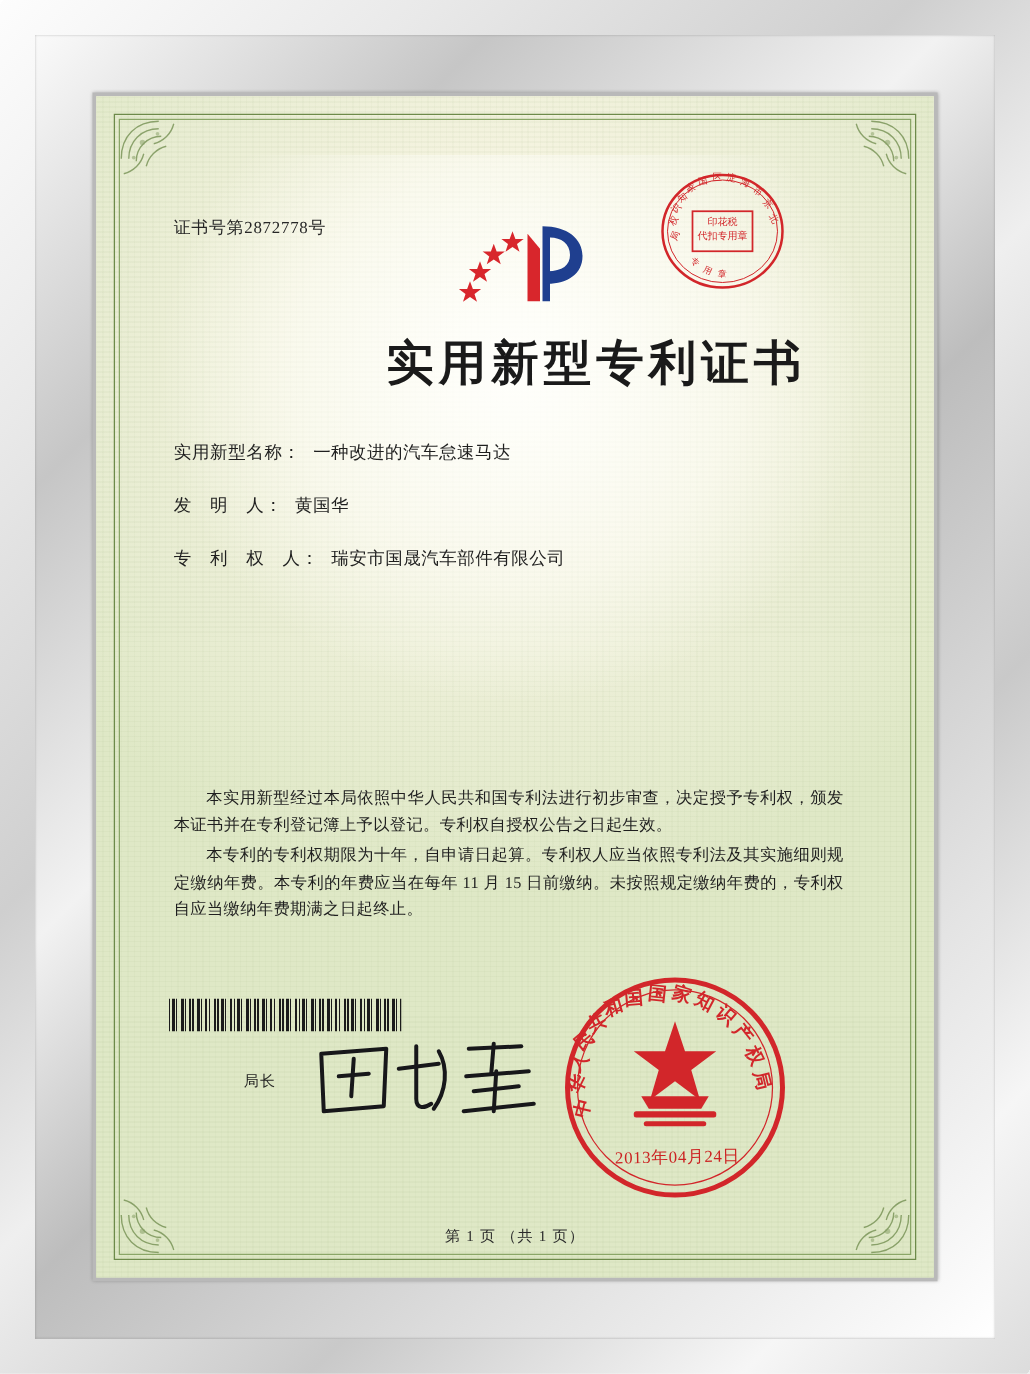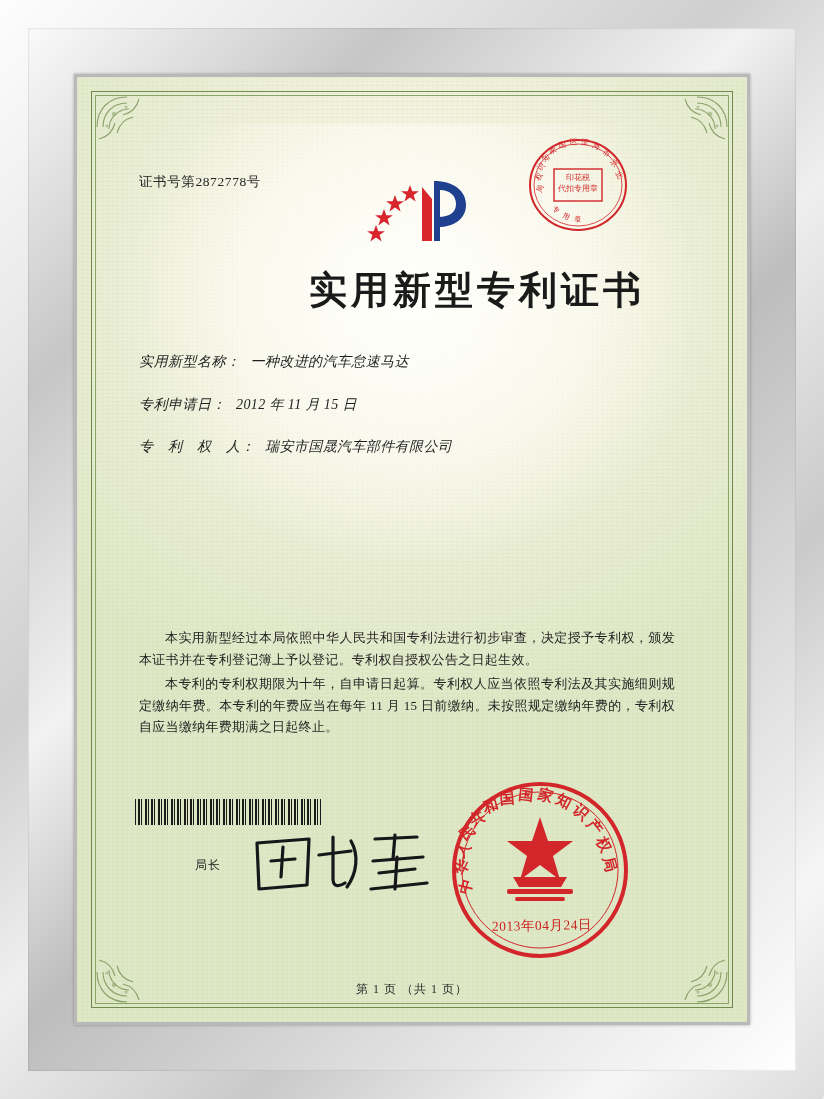--- a/index.html
+++ b/index.html
@@ -149,21 +149,20 @@
     position: absolute;
     left: 62px; top: 276px;
     width: 560px;
   }
   .field-row {
     display: flex;
     align-items: flex-end;
     margin-bottom: 24.5px;
     font-size: 14px;
     color: #1f1f1f;
-    font-style: italic;
   }
   .field-label {
     white-space: pre;
     letter-spacing: 0.5px;
   }
   .field-value {
     margin-left: 10px;
     letter-spacing: 0.4px;
   }
 
@@ -346,22 +345,22 @@
       </div>
 
       <div class="title">实用新型专利证书</div>
 
       <div class="fields">
         <div class="field-row">
           <span class="field-label">实用新型名称：</span>
           <span class="field-value">一种改进的汽车怠速马达</span>
         </div>
         <div class="field-row">
-          <span class="field-label">专利申请日：</span>
-          <span class="field-value">2012 年 11 月 15 日</span>
+          <span class="field-label">发　明　人：</span>
+          <span class="field-value">黄国华</span>
         </div>
         <div class="field-row">
           <span class="field-label">专　利　权　人：</span>
           <span class="field-value">瑞安市国晟汽车部件有限公司</span>
         </div>
       </div>
 
       <div class="paragraphs">
         <p>本实用新型经过本局依照中华人民共和国专利法进行初步审查，决定授予专利权，颁发本证书并在专利登记簿上予以登记。专利权自授权公告之日起生效。</p>
         <p>本专利的专利权期限为十年，自申请日起算。专利权人应当依照专利法及其实施细则规定缴纳年费。本专利的年费应当在每年 11 月 15 日前缴纳。未按照规定缴纳年费的，专利权自应当缴纳年费期满之日起终止。</p>

